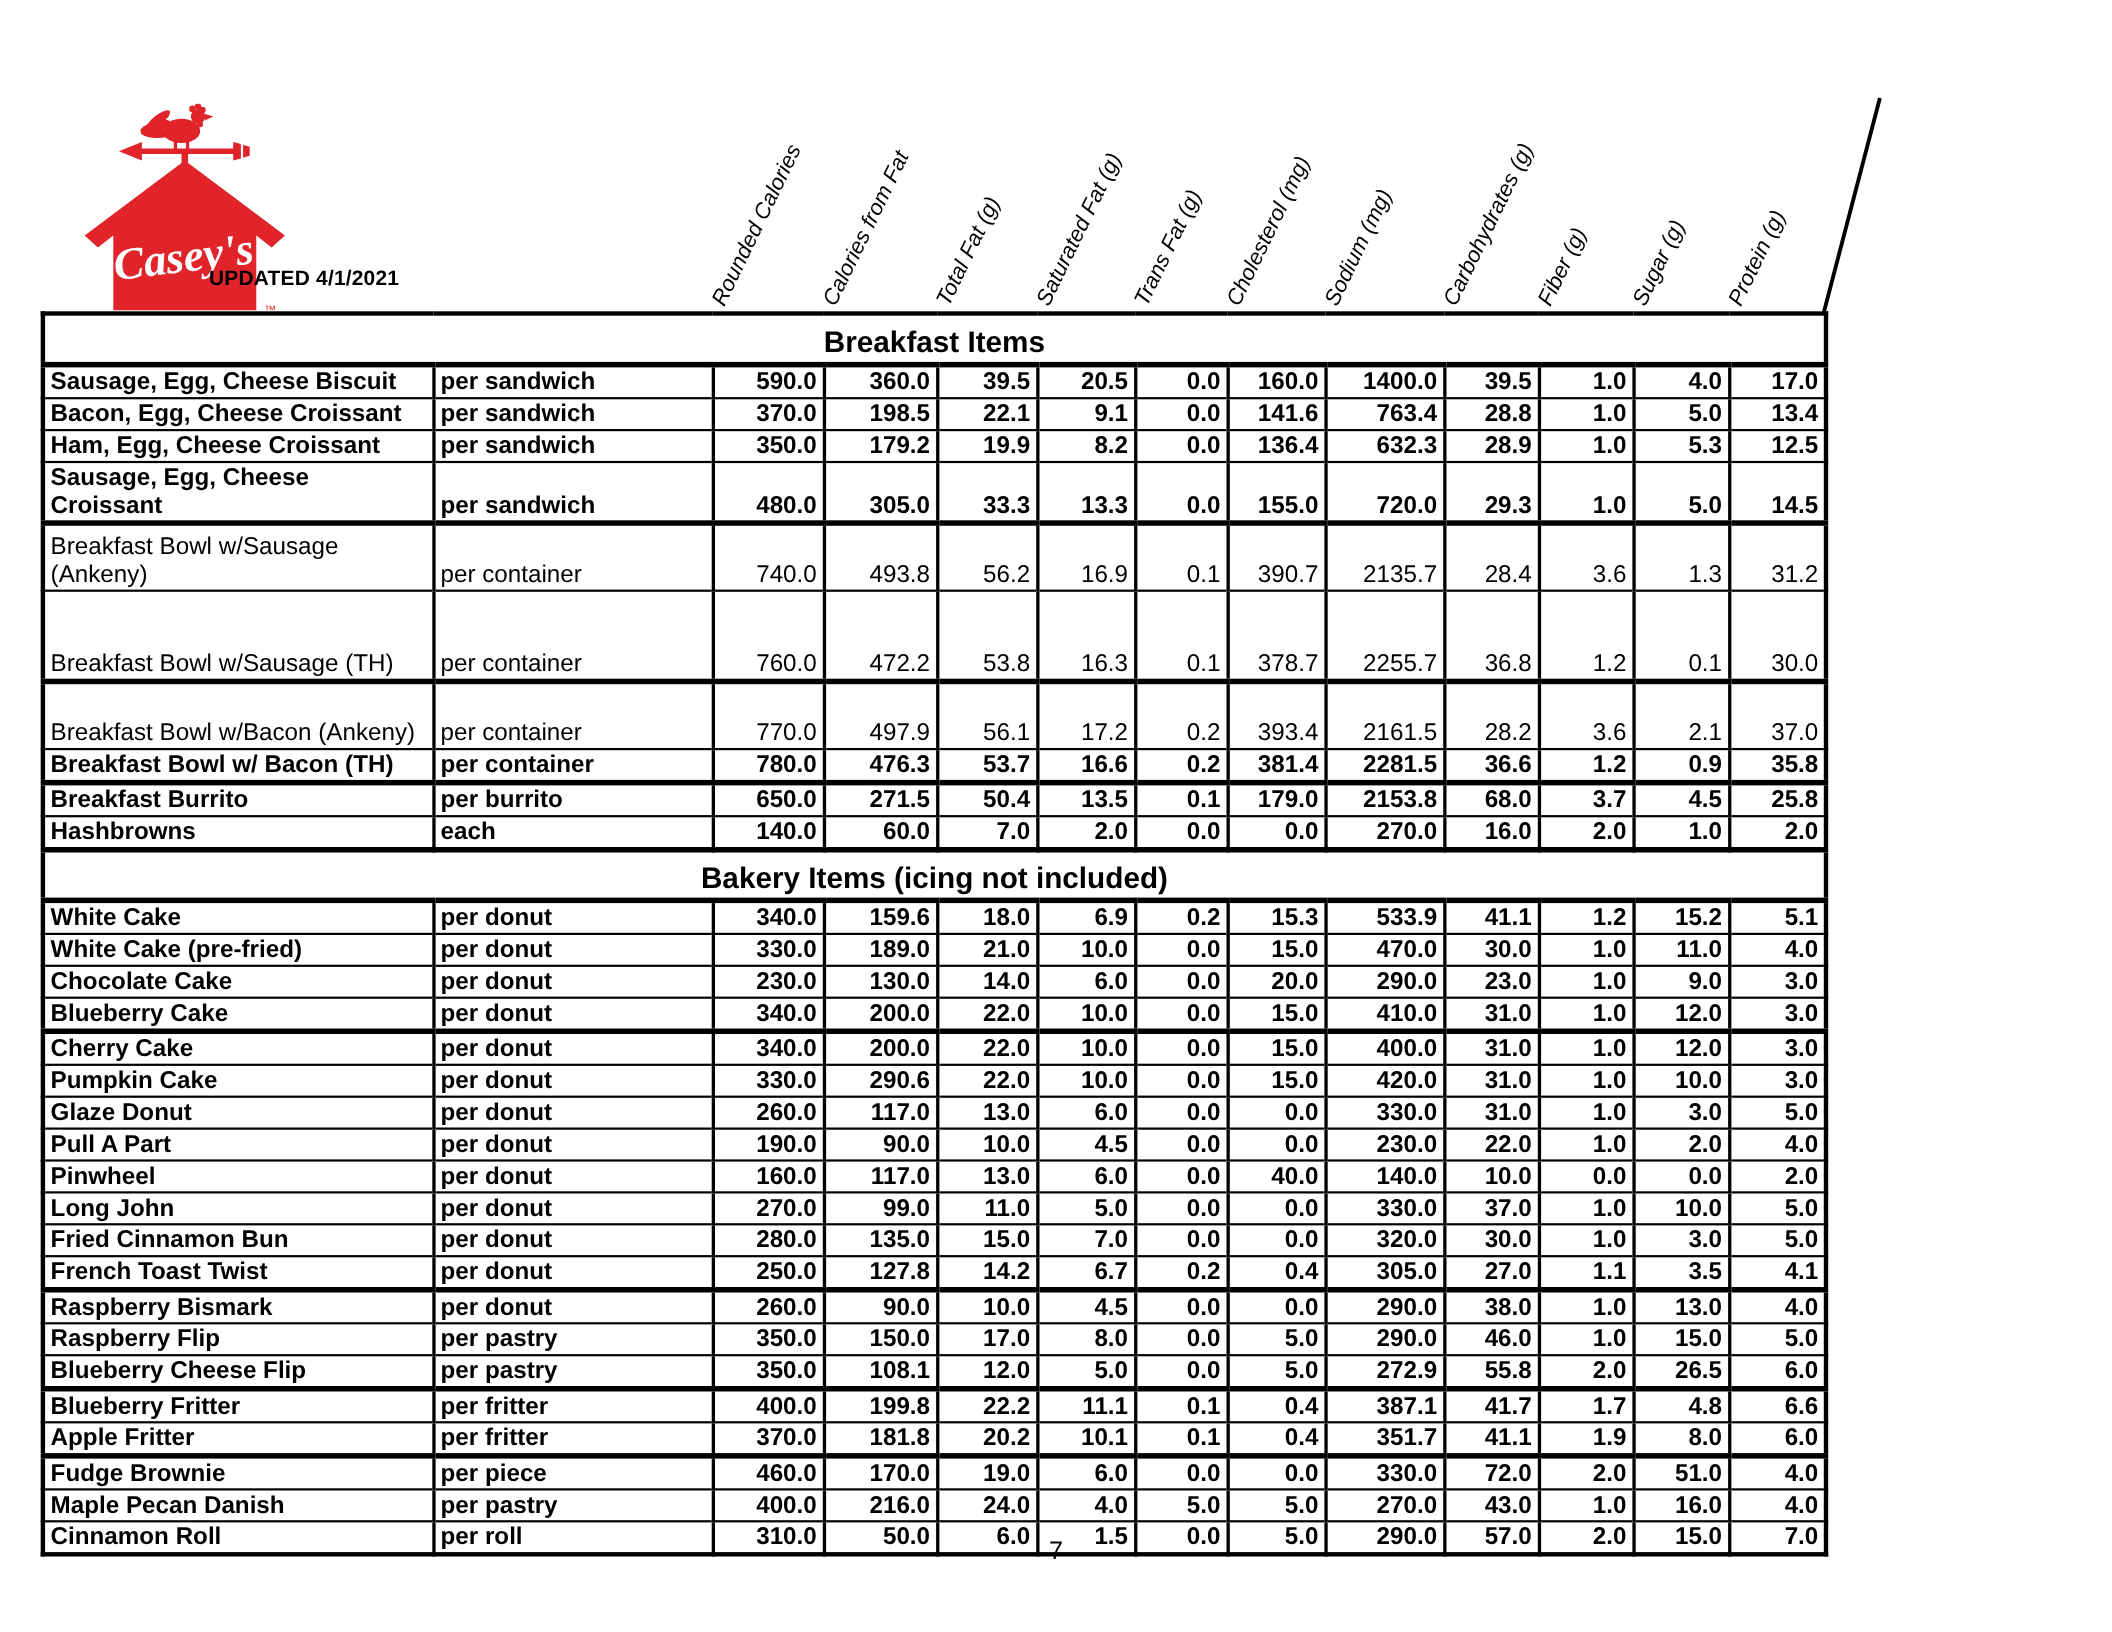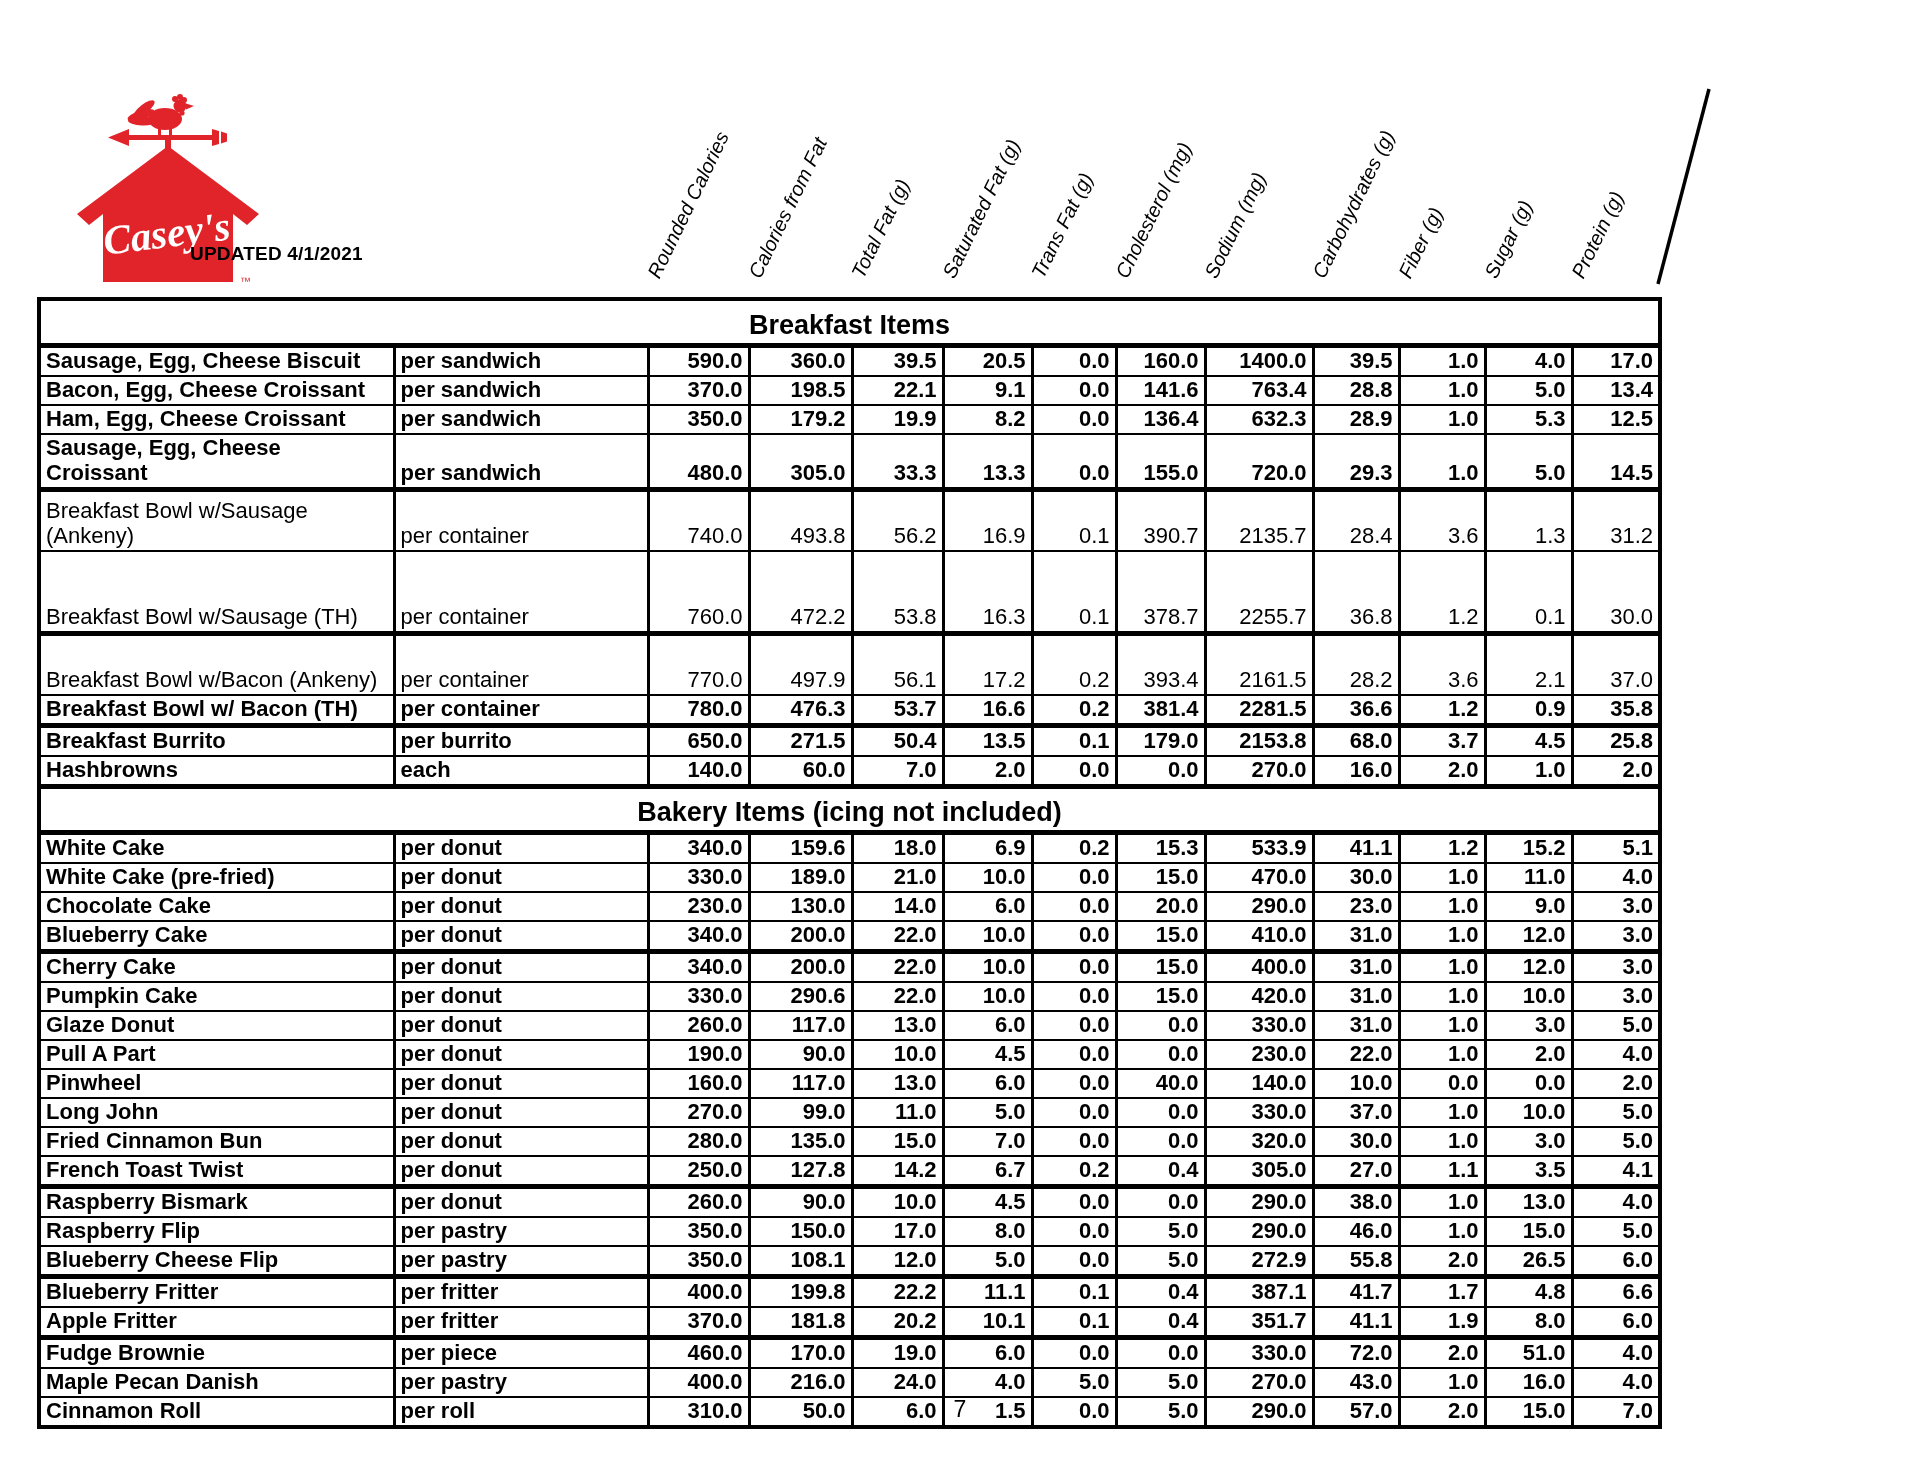--- a/index.html
+++ b/index.html
@@ -26,21 +26,21 @@
     transform-origin:0 100%;
     transform:rotate(-64deg);
     white-space:nowrap;
     font-style:italic;
     font-size:20px;
     line-height:20px;
     color:#000;
   }
   .diag{position:absolute;left:1648px;top:82px;width:80px;height:210px;}
   
-  .nutri-wrap{position:absolute;left:37px;top:297px;}
+  .nutri-wrap{position:absolute;left:37px;top:283px;}
   table.nutri{
     border-collapse:collapse;
     table-layout:fixed;
     border:4px solid #000;
   }
   table.nutri td{
     border-left:3px solid #000;
     border-right:3px solid #000;
     border-top:2px solid #000;
     border-bottom:2px solid #000;

